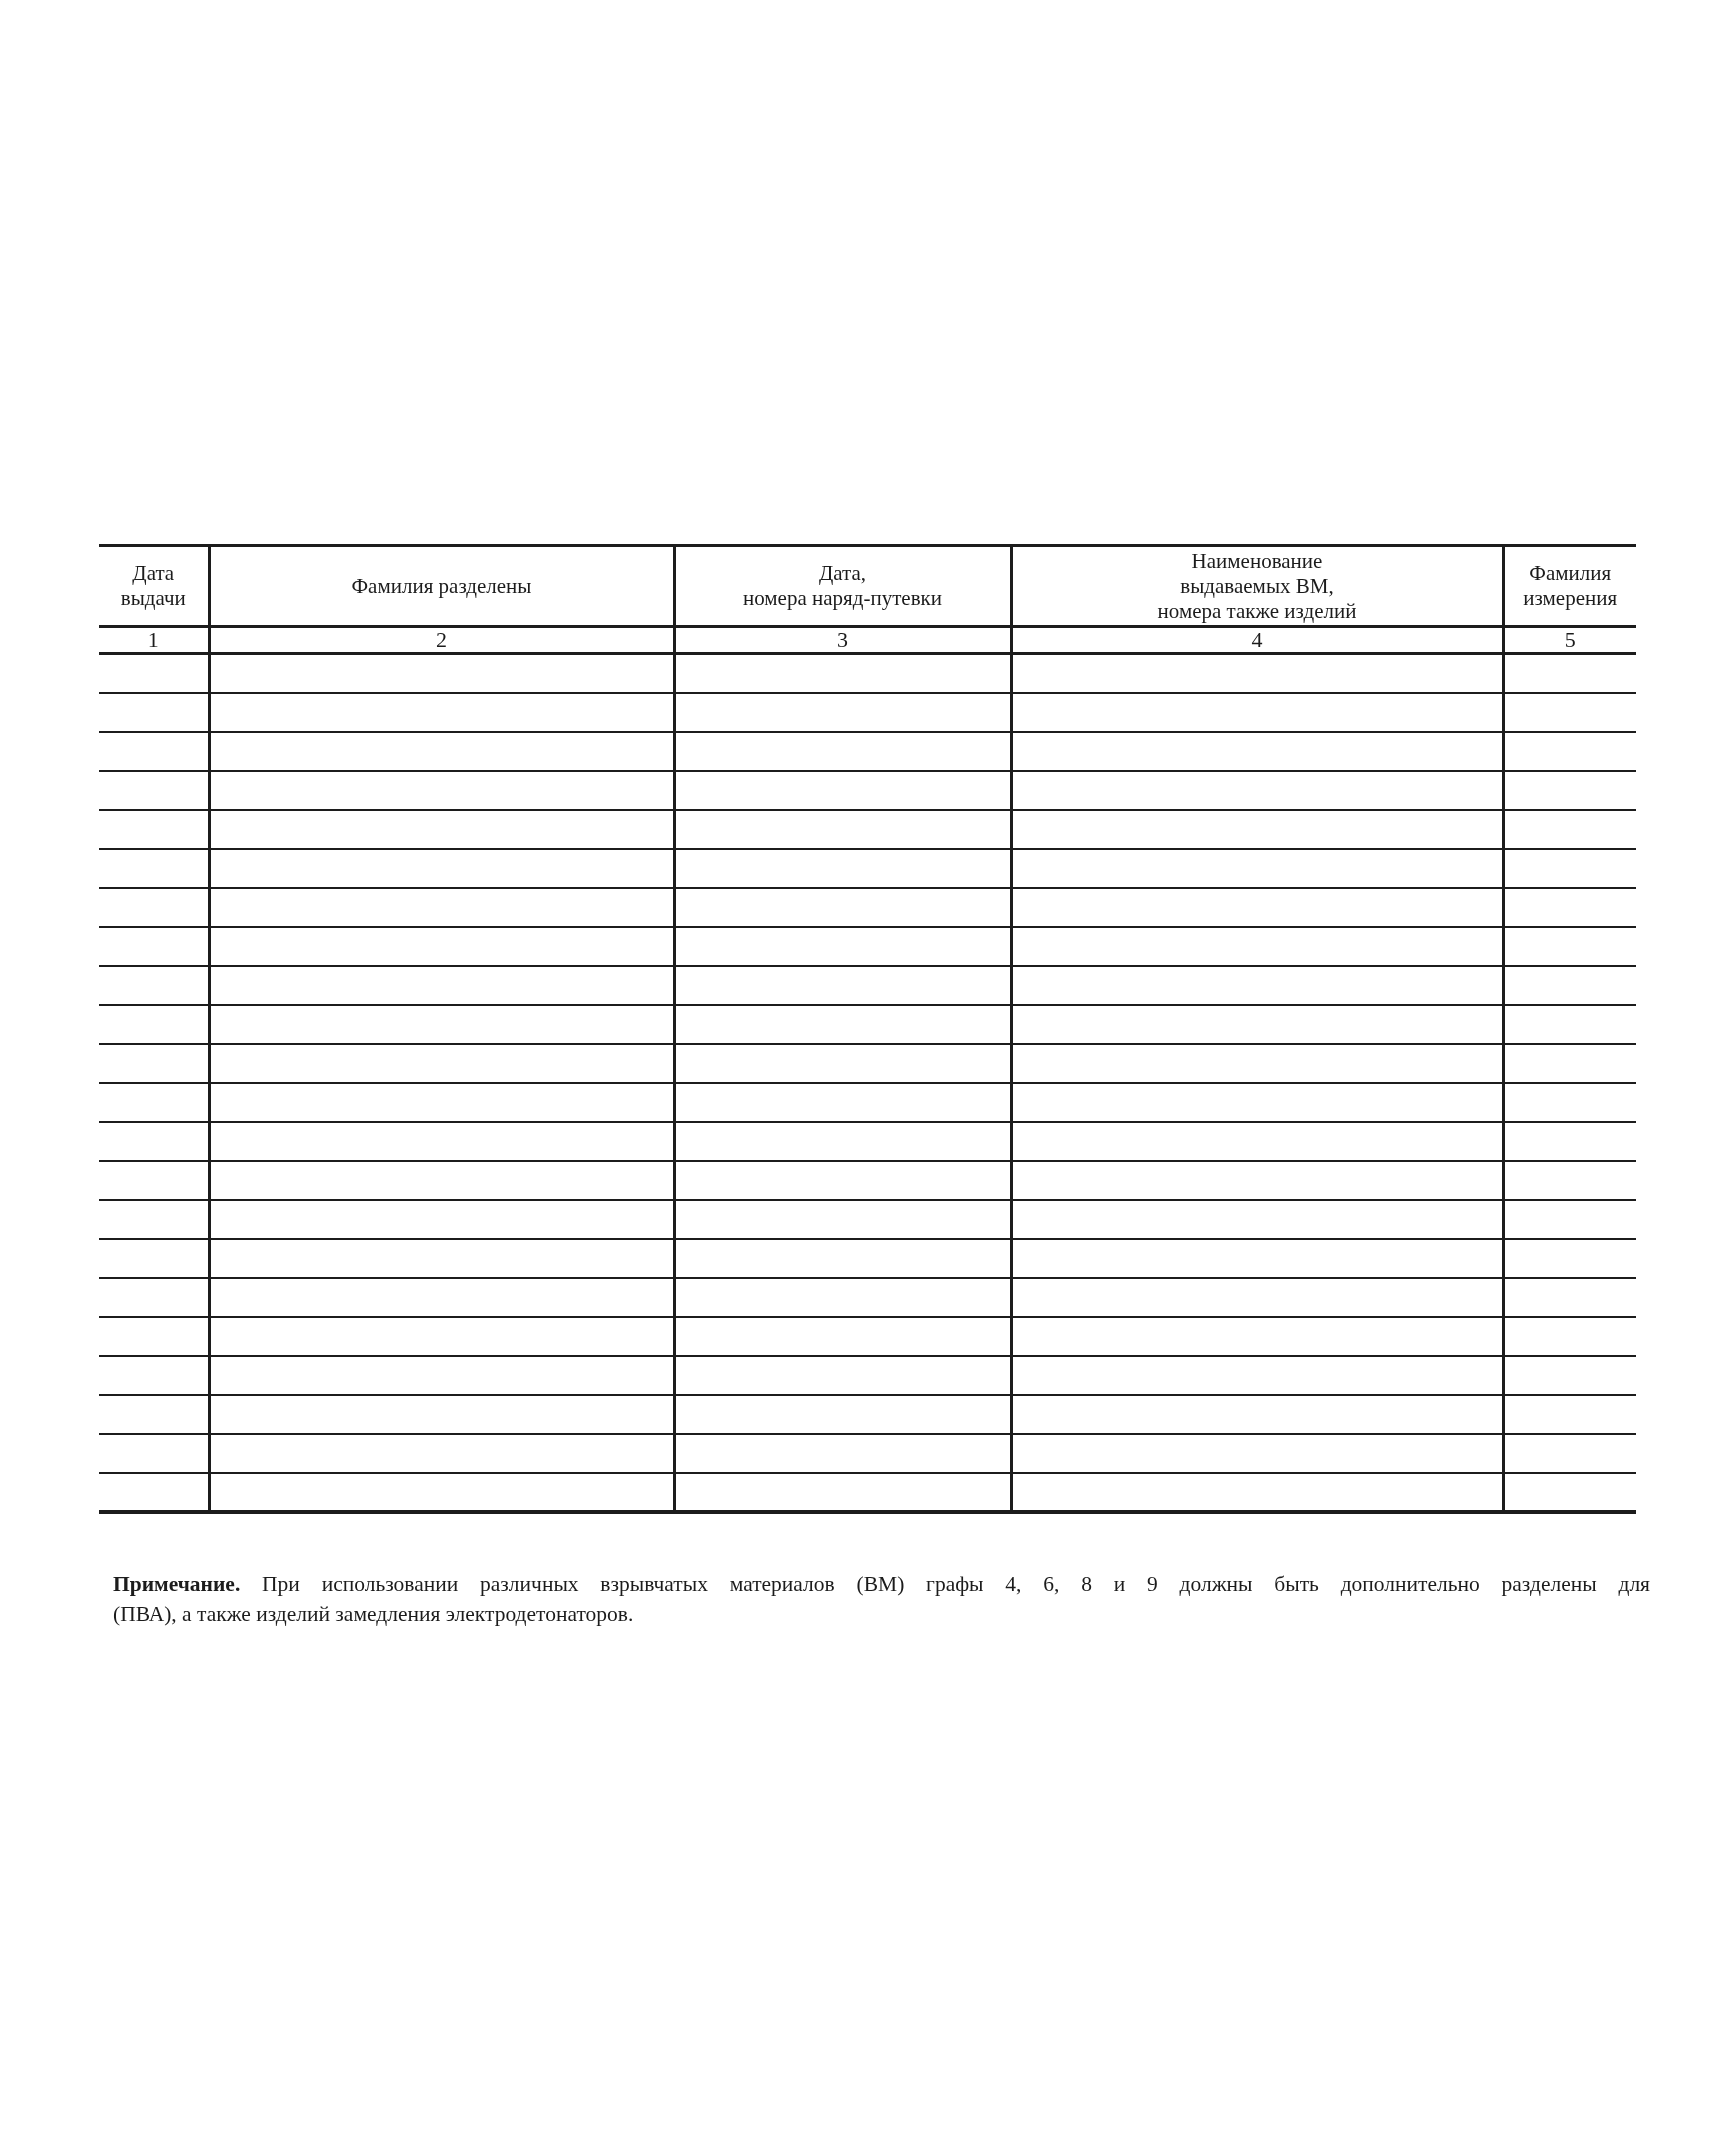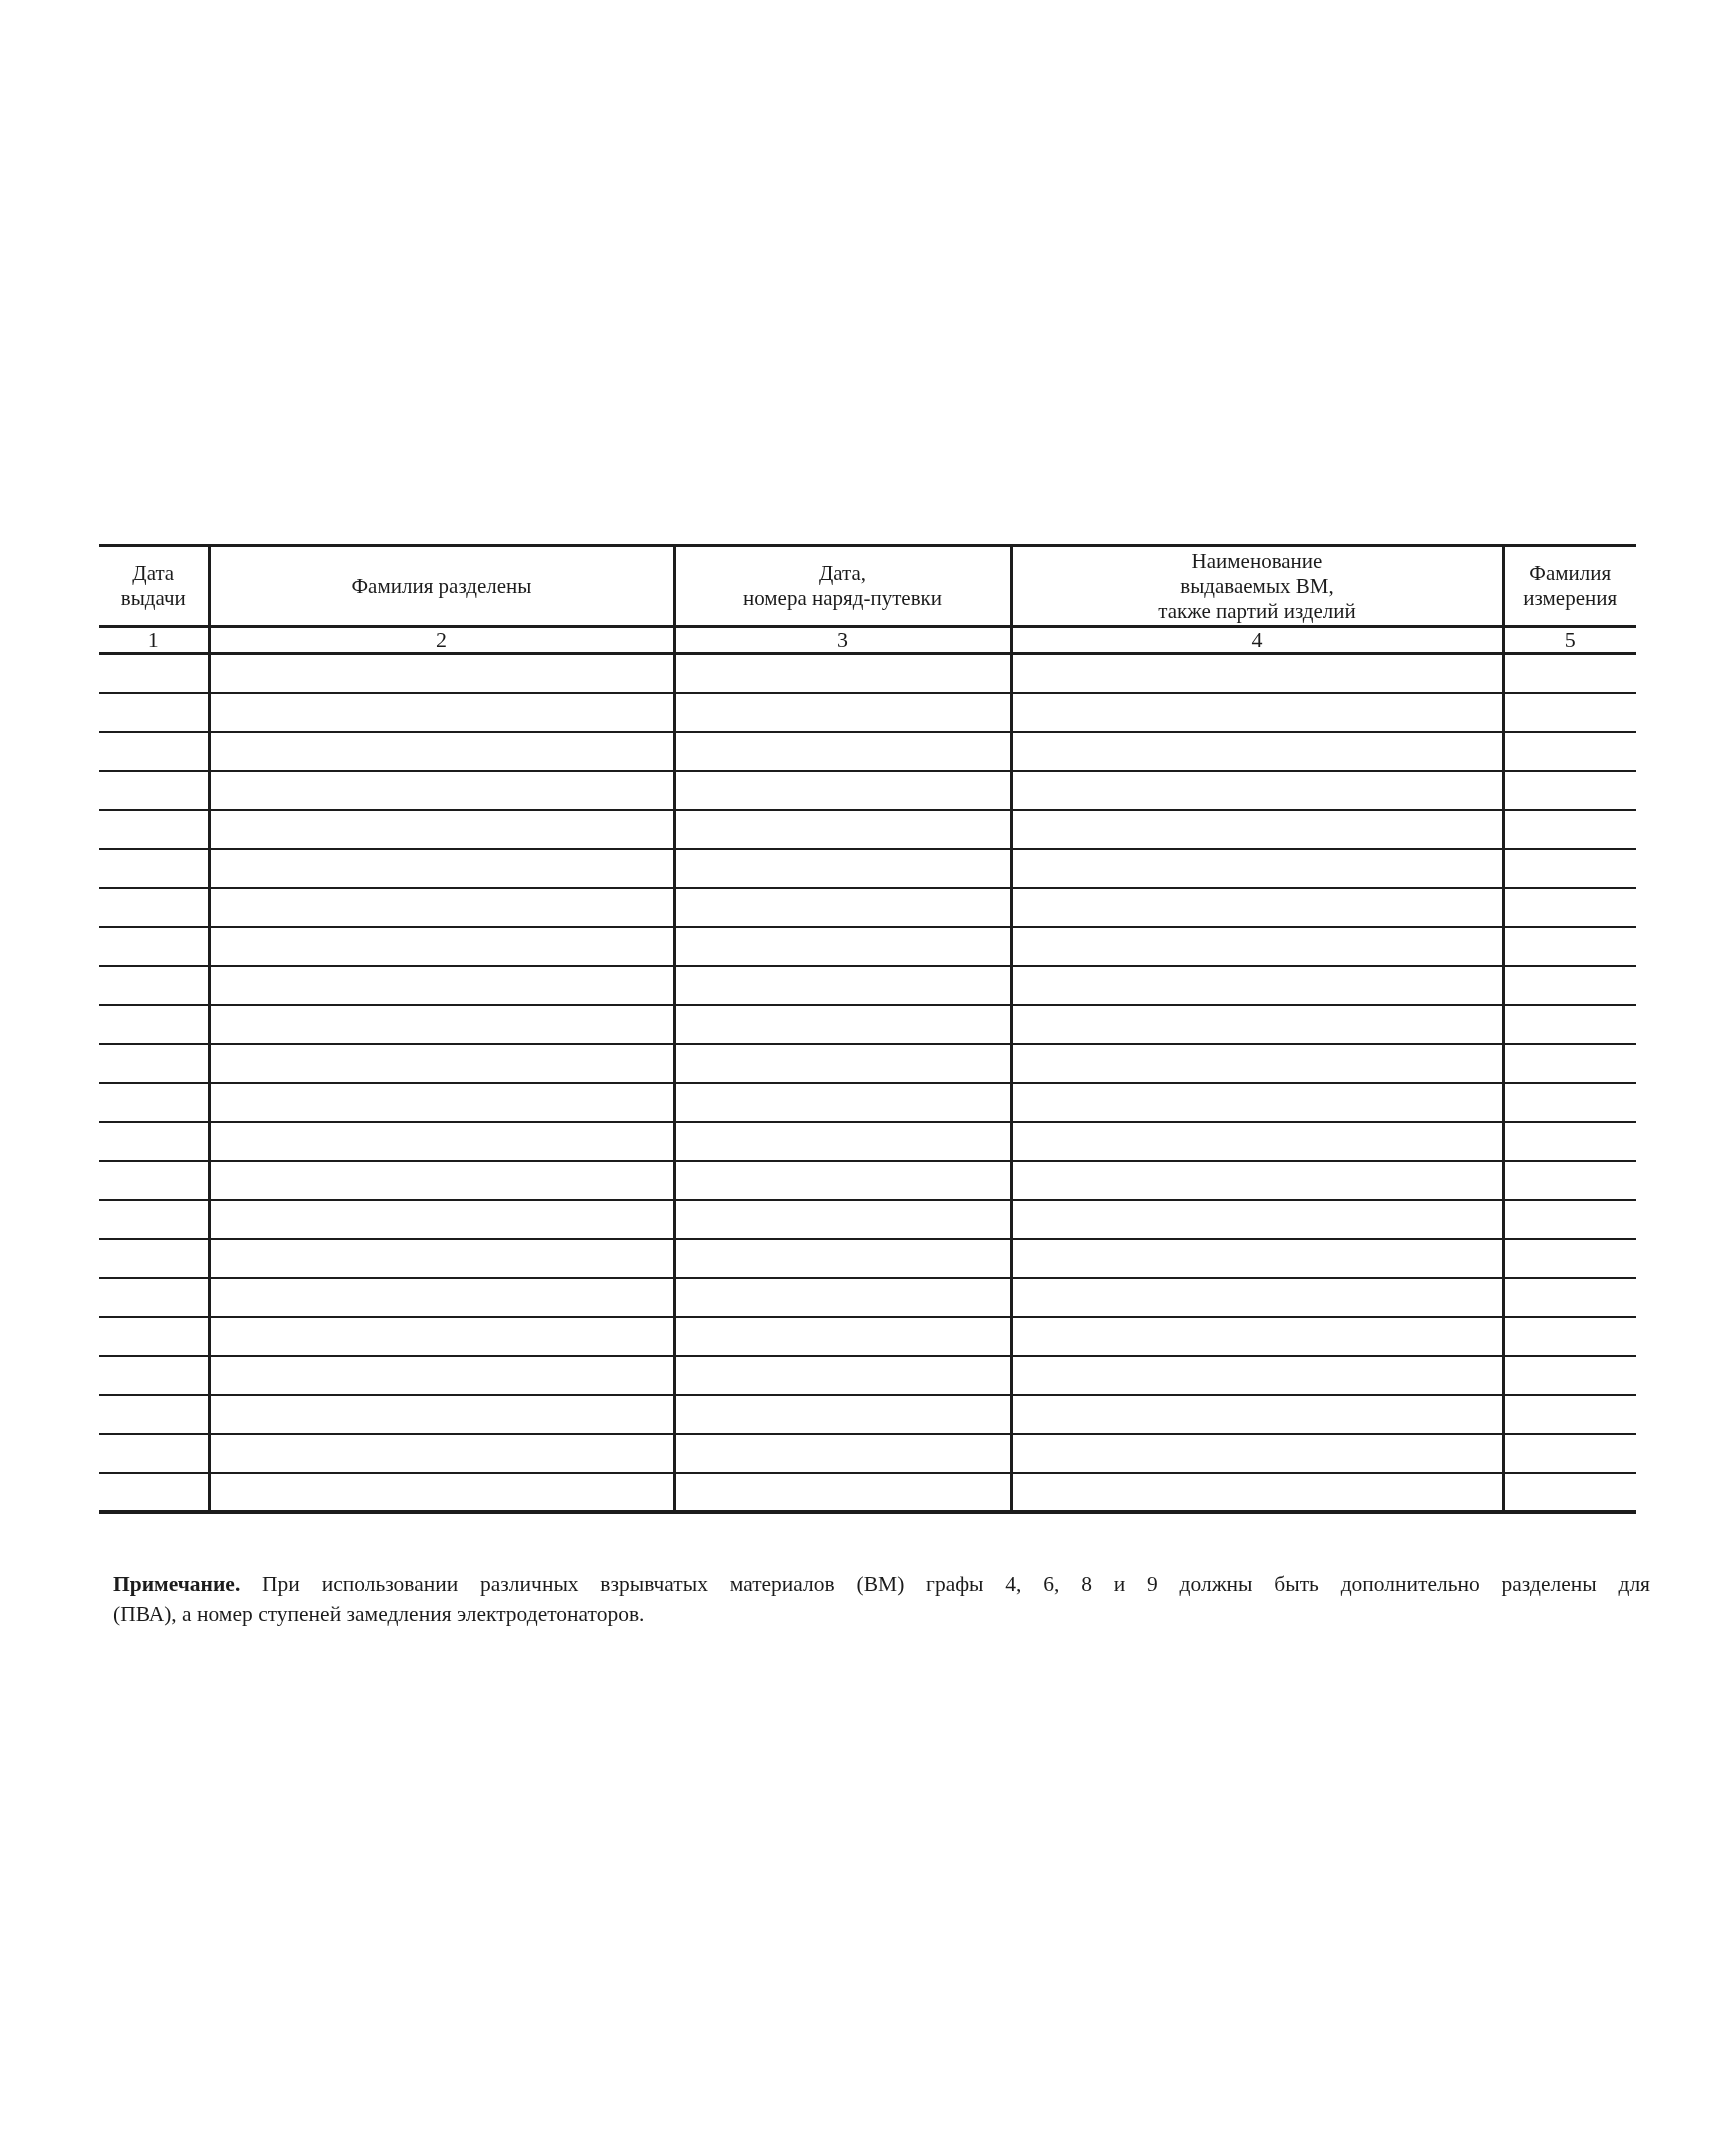--- a/index.html
+++ b/index.html
@@ -106,21 +106,21 @@
     </colgroup>
     <thead>
       <tr class="header-row">
         <th>Дата
 выдачи</th>
         <th>Фамилия разделены</th>
         <th>Дата,
 номера наряд-путевки</th>
         <th>Наименование
 выдаваемых ВМ,
-также партий изделий</th>
+номера также изделий</th>
         <th>Фамилия
 измерения</th>
       </tr>
       <tr class="num-row">
         <td>1</td>
         <td>2</td>
         <td>3</td>
         <td>4</td>
         <td>5</td>
       </tr>
@@ -278,17 +278,17 @@
           <td></td>
           <td></td>
           <td></td>
           <td></td>
         </tr>
       </tbody>
   </table>
 
   <p class="note">
     <span class="note-line1"><b>Примечание.</b> <span>При использовании различных взрывчатых материалов (ВМ) графы 4, 6, 8 и 9 должны быть дополнительно разделены для</span></span>
-    <span class="note-line2">(ПВА), а номер ступеней замедления электродетонаторов.</span>
+    <span class="note-line2">(ПВА), а также изделий замедления электродетонаторов.</span>
   </p>
 
 </div>
 
 
 </body></html>

